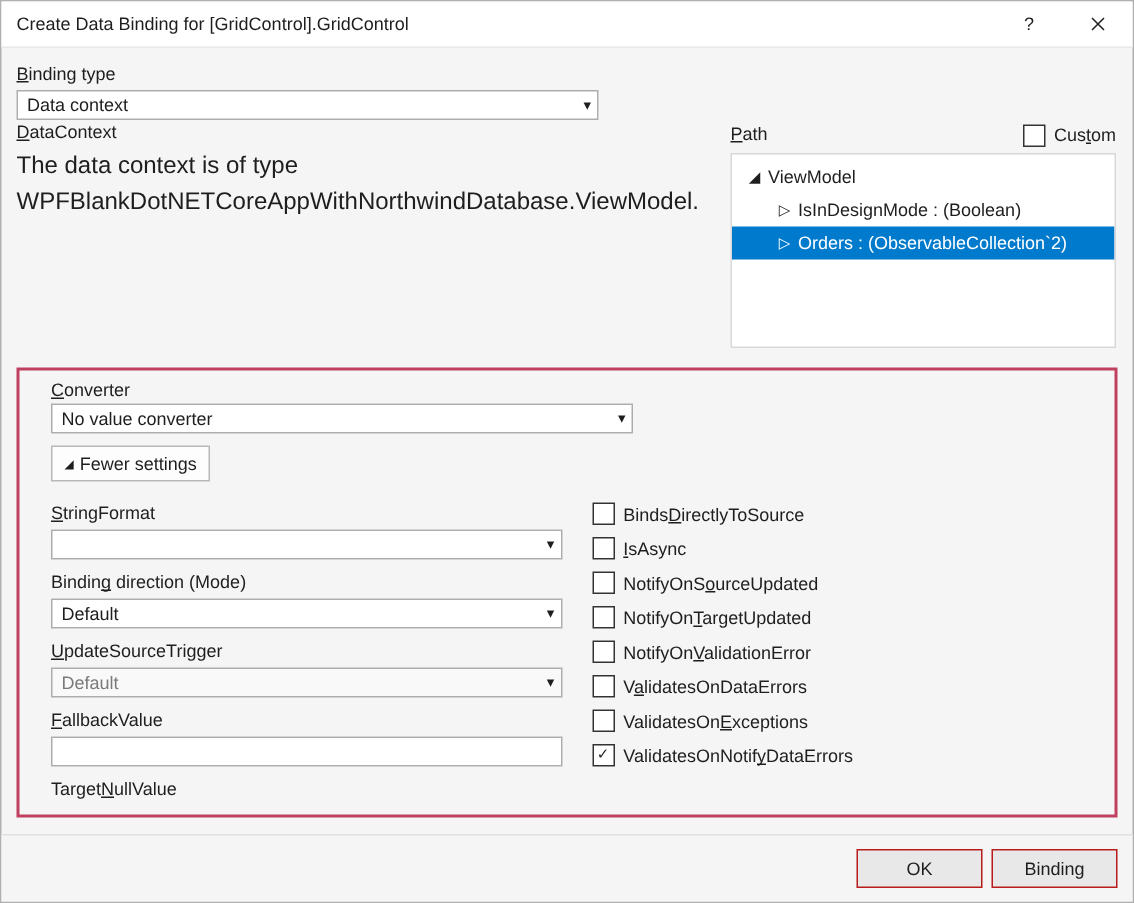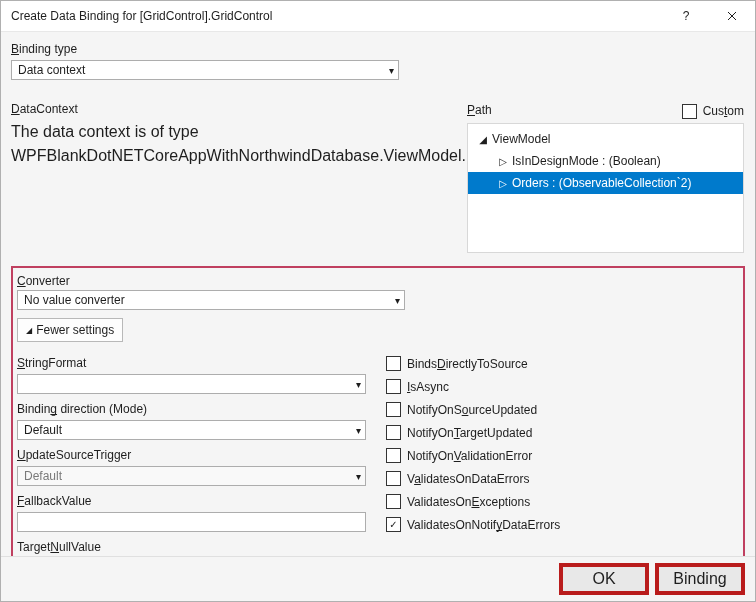--- a/index.html
+++ b/index.html
@@ -7,44 +7,44 @@
 .titlebar{display:flex;align-items:center;height:30px;padding:0 0 0 10px;background:#fff;border-bottom:1px solid #e8e8e8}
 .titlebar .title{flex:1;font-size:12px}
 .titlebar .tbtn{width:46px;height:30px;display:flex;align-items:center;justify-content:center;color:#1e1e1e}
 .content{flex:1;padding:10px 10px 0 10px;display:flex;flex-direction:column;overflow:hidden}
 .row-top{display:flex;flex-direction:column;gap:2px}
 .label{font-size:12px;margin-bottom:2px}
 .und{text-decoration:underline;text-decoration-skip-ink:none}
 .combo{position:relative;height:20px;border:1px solid #adadad;background:#fff;display:flex;align-items:center;padding:0 20px 0 6px;box-sizing:border-box}
 .combo.disabled{color:#7a7a7a;background:#f9f9f9}
 .combo .chev{position:absolute;right:4px;top:50%;transform:translateY(-50%);font-size:10px;color:#1e1e1e}
-.row-mid{display:flex;margin-top:22px;}
+.row-mid{display:flex;margin-top:1px;gap:20px}
 .col-dc{flex:0 0 52%;display:flex;flex-direction:column}
 .col-path{flex:1;display:flex;flex-direction:column;border:1px solid transparent}
 .hdr-row{display:flex;align-items:center;margin-bottom:4px}
 .hdr-row .label{flex:1}
 .chk{display:flex;align-items:center;gap:6px}
 .chk .box{width:13px;height:13px;border:1px solid #333;background:#fff;display:flex;align-items:center;justify-content:center;font-size:10px;line-height:1}
 .desc{font-size:16px;line-height:1.5;margin-top:2px}
 .tree{background:#fff;border:1px solid #d8d8d8;height:120px;padding:4px 0;overflow:hidden}
 .tree-item{height:22px;display:flex;align-items:center;gap:4px;padding-left:10px}
 .tree-item.lvl1{padding-left:30px}
 .tree-item.sel{background:#007acc;color:#fff}
 .tree-item .arrow{width:10px;font-size:10px;display:inline-block;text-align:center}
-.red-box{border:2px solid #c04060;margin-top:12px;padding:6px 8px 10px 4px;display:flex;flex-direction:column}
+.red-box{border:2px solid #c04060;margin-top:12px;padding:6px 8px 10px 21px;display:flex;flex-direction:column}
 .row-conv .combo{width:100%}
 .fewer{display:inline-flex;align-items:center;gap:4px;height:22px;border:1px solid #b8b8b8;background:#fdfdfd;padding:0 8px;margin-top:8px;font-size:12px;width:max-content}
 .fewer .tri{font-size:8px}
 .settings-grid{display:flex;margin-top:10px;gap:20px}
 .col-left{flex:1;display:flex;flex-direction:column;gap:4px}
 .col-right{flex:1;display:flex;flex-direction:column;gap:8px;padding-top:4px}
 .txt{height:20px;border:1px solid #adadad;background:#fff;box-sizing:border-box;padding:0 6px}
 .field-label{margin-top:4px}
 .btnbar{height:44px;display:flex;align-items:center;justify-content:flex-end;gap:6px;padding:0 10px;border-top:1px solid #e0e0e0;background:#f5f5f5}
-.btn{min-width:82px;height:24px;border:4px solid #b91c1c;background:#e8e8e8;display:flex;align-items:center;justify-content:center;font-size:16px}
+.btn{min-width:82px;height:24px;border:1px solid #b91c1c;background:#e8e8e8;display:flex;align-items:center;justify-content:center;font-size:12px}
 .spacer{flex:1}
 </style>
 </head>
 <body>
 
 <div class="dialog">
 
   <div class="titlebar">
     <div class="title">Create Data Binding for [GridControl].GridControl</div>
     <div class="tbtn">?</div>

